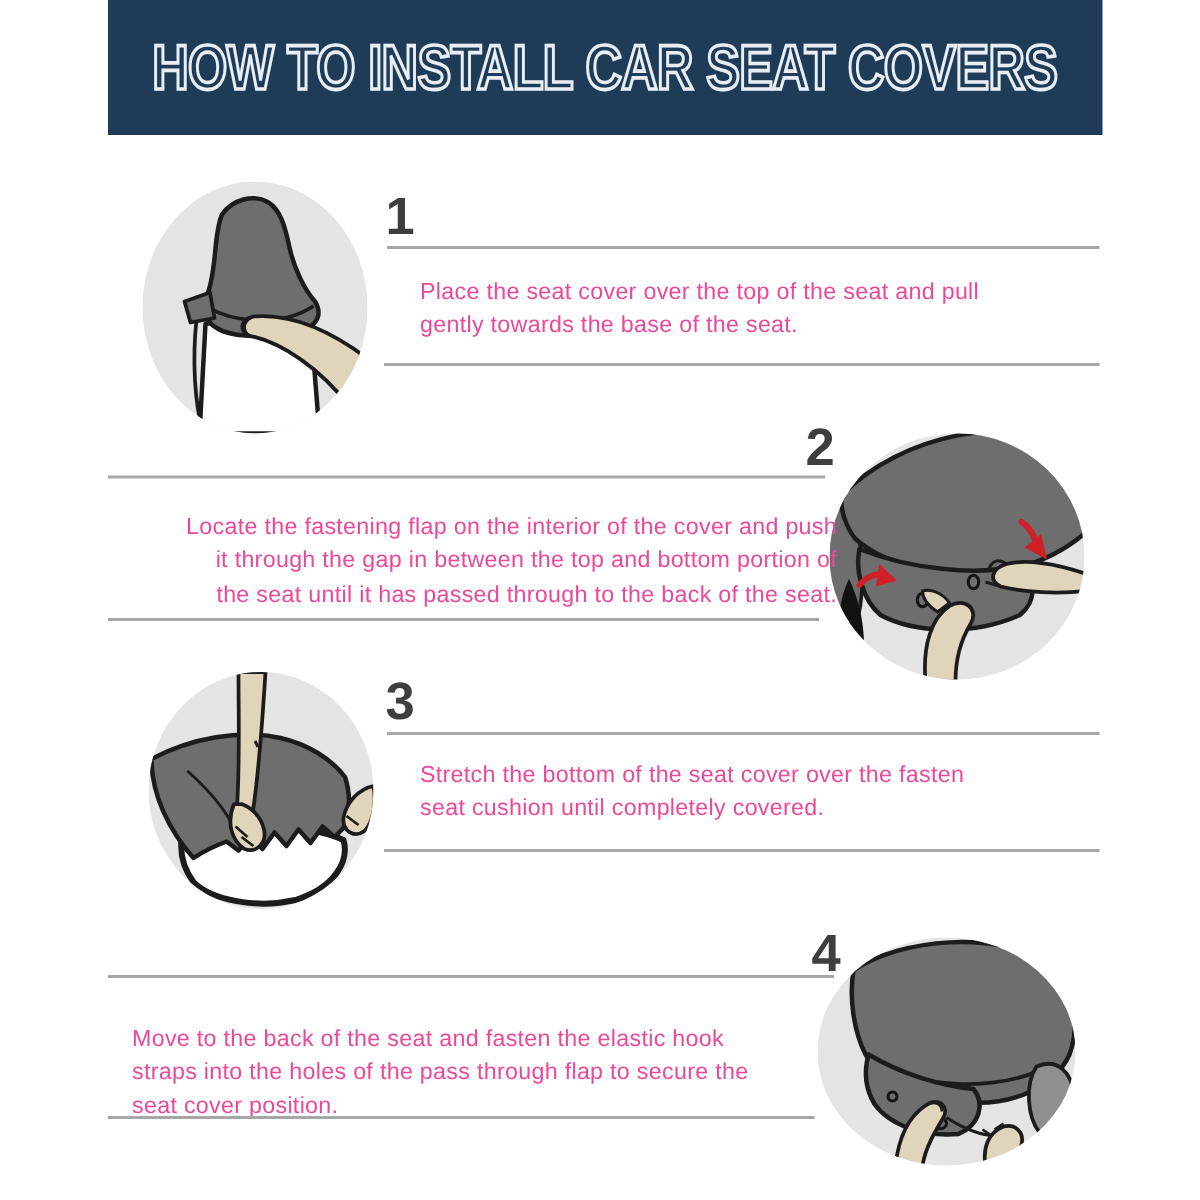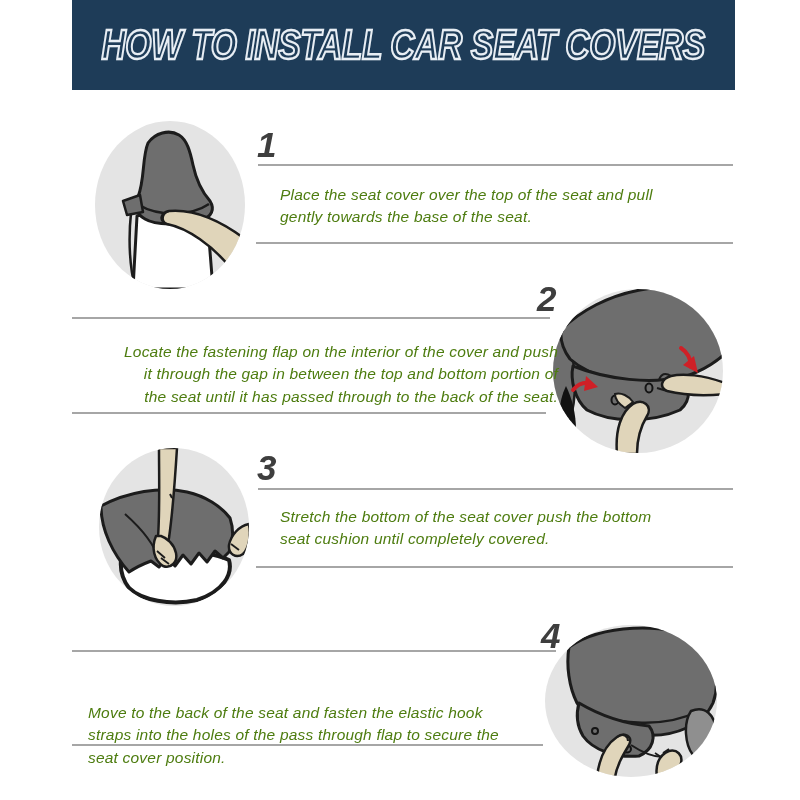--- a/index.html
+++ b/index.html
@@ -1,21 +1,21 @@
 <!DOCTYPE html>
 <html><head>
 <meta charset="utf-8">
 <style>
   html,body{margin:0;padding:0;}
   body{
     width:800px;height:800px;background:#ffffff;
     font-family:"Liberation Sans",sans-serif;
     position:relative;overflow:hidden;
   }
-  #canvas{position:absolute;left:0;top:0;width:800px;height:604px;font-style:italic;}
+  #canvas{position:absolute;left:0;top:0;width:800px;height:604px;}
 
   
   .banner{
     position:absolute;left:72px;top:0;width:663px;height:90px;
     background:#1e3c58;display:flex;align-items:center;justify-content:center;
   }
   .banner-title{
     font-size:42px;font-weight:bold;letter-spacing:-0.5px;white-space:nowrap;
     color:#1e3c58;
     -webkit-text-stroke:2.4px #e8eef4;
@@ -24,21 +24,21 @@
   }
 
   
   .step-number{
     position:absolute;font-size:35px;font-weight:bold;line-height:1;
     color:#3e3e3e;
   }
   .divider{position:absolute;height:2px;background:#a6a6a6;}
   .step-text{
     position:absolute;font-size:15.5px;line-height:22.3px;letter-spacing:0.2px;
-    color:#4d7c0f;white-space:pre-line;
+    color:#ec4899;white-space:pre-line;
   }
   .illustration{position:absolute;}
 
   
   #s1-svg{left:95px;top:121px;width:150px;height:168px;}
   #s1-num{left:257px;top:127px;}
   #s1-line-top{left:258px;top:164px;width:475px;}
   #s1-text{left:280px;top:184px;width:460px;}
   #s1-line-bottom{left:256px;top:242px;width:477px;}
 
@@ -53,21 +53,21 @@
   #s3-svg{left:99px;top:448px;width:150px;height:158px;}
   #s3-num{left:257px;top:450px;}
   #s3-line-top{left:258px;top:488px;width:475px;}
   #s3-text{left:280px;top:506px;width:460px;}
   #s3-line-bottom{left:256px;top:566px;width:477px;}
 
   
   #s4-num{left:541px;top:618px;}
   #s4-svg{left:545px;top:625px;width:172px;height:152px;}
   #s4-line-top{left:72px;top:650px;width:484px;}
-  #s4-text{left:88px;top:702px;width:470px;}
+  #s4-text{left:88px;top:682px;width:470px;}
   #s4-line-bottom{left:72px;top:744px;width:471px;}
 </style>
 </head>
 <body>
 
 <div id="canvas">
 
   <div class="banner">
     <div class="banner-title">HOW TO INSTALL CAR SEAT COVERS</div>
   </div>
@@ -157,21 +157,21 @@
 
         <path d="M57,88 C52,100 55,112 64,118 C72,121 79,114 77,105 C75,96 68,90 62,88 Z" fill="#e0d5ba" stroke="#1c1c1c" stroke-width="2.5" stroke-linejoin="round"></path>
         <path d="M62,110 L70,116 M58,103 L66,110" stroke="#1c1c1c" stroke-width="1.8" fill="none"></path>
 
         <path d="M150,76 C140,78 132,87 130,97 C129,106 137,111 144,106 C150,100 152,87 150,76 Z" fill="#e0d5ba" stroke="#1c1c1c" stroke-width="2.5" stroke-linejoin="round"></path>
         <path d="M132,96 L140,102" stroke="#1c1c1c" stroke-width="1.8"></path>
       </g>
     </svg>
     <div id="s3-num" class="step-number">3</div>
     <div id="s3-line-top" class="divider"></div>
-    <div id="s3-text" class="step-text">Stretch the bottom of the seat cover push the bottom
+    <div id="s3-text" class="step-text">Stretch the bottom of the seat cover over the fasten
 seat cushion until completely covered.</div>
     <div id="s3-line-bottom" class="divider"></div>
   </div>
 
   <div>
     <div id="s4-num" class="step-number">4</div>
     <svg id="s4-svg" class="illustration" viewBox="0 0 172 152">
       <defs>
           <clipPath id="c4">
             <ellipse cx="86" cy="76" rx="86" ry="76"></ellipse>

